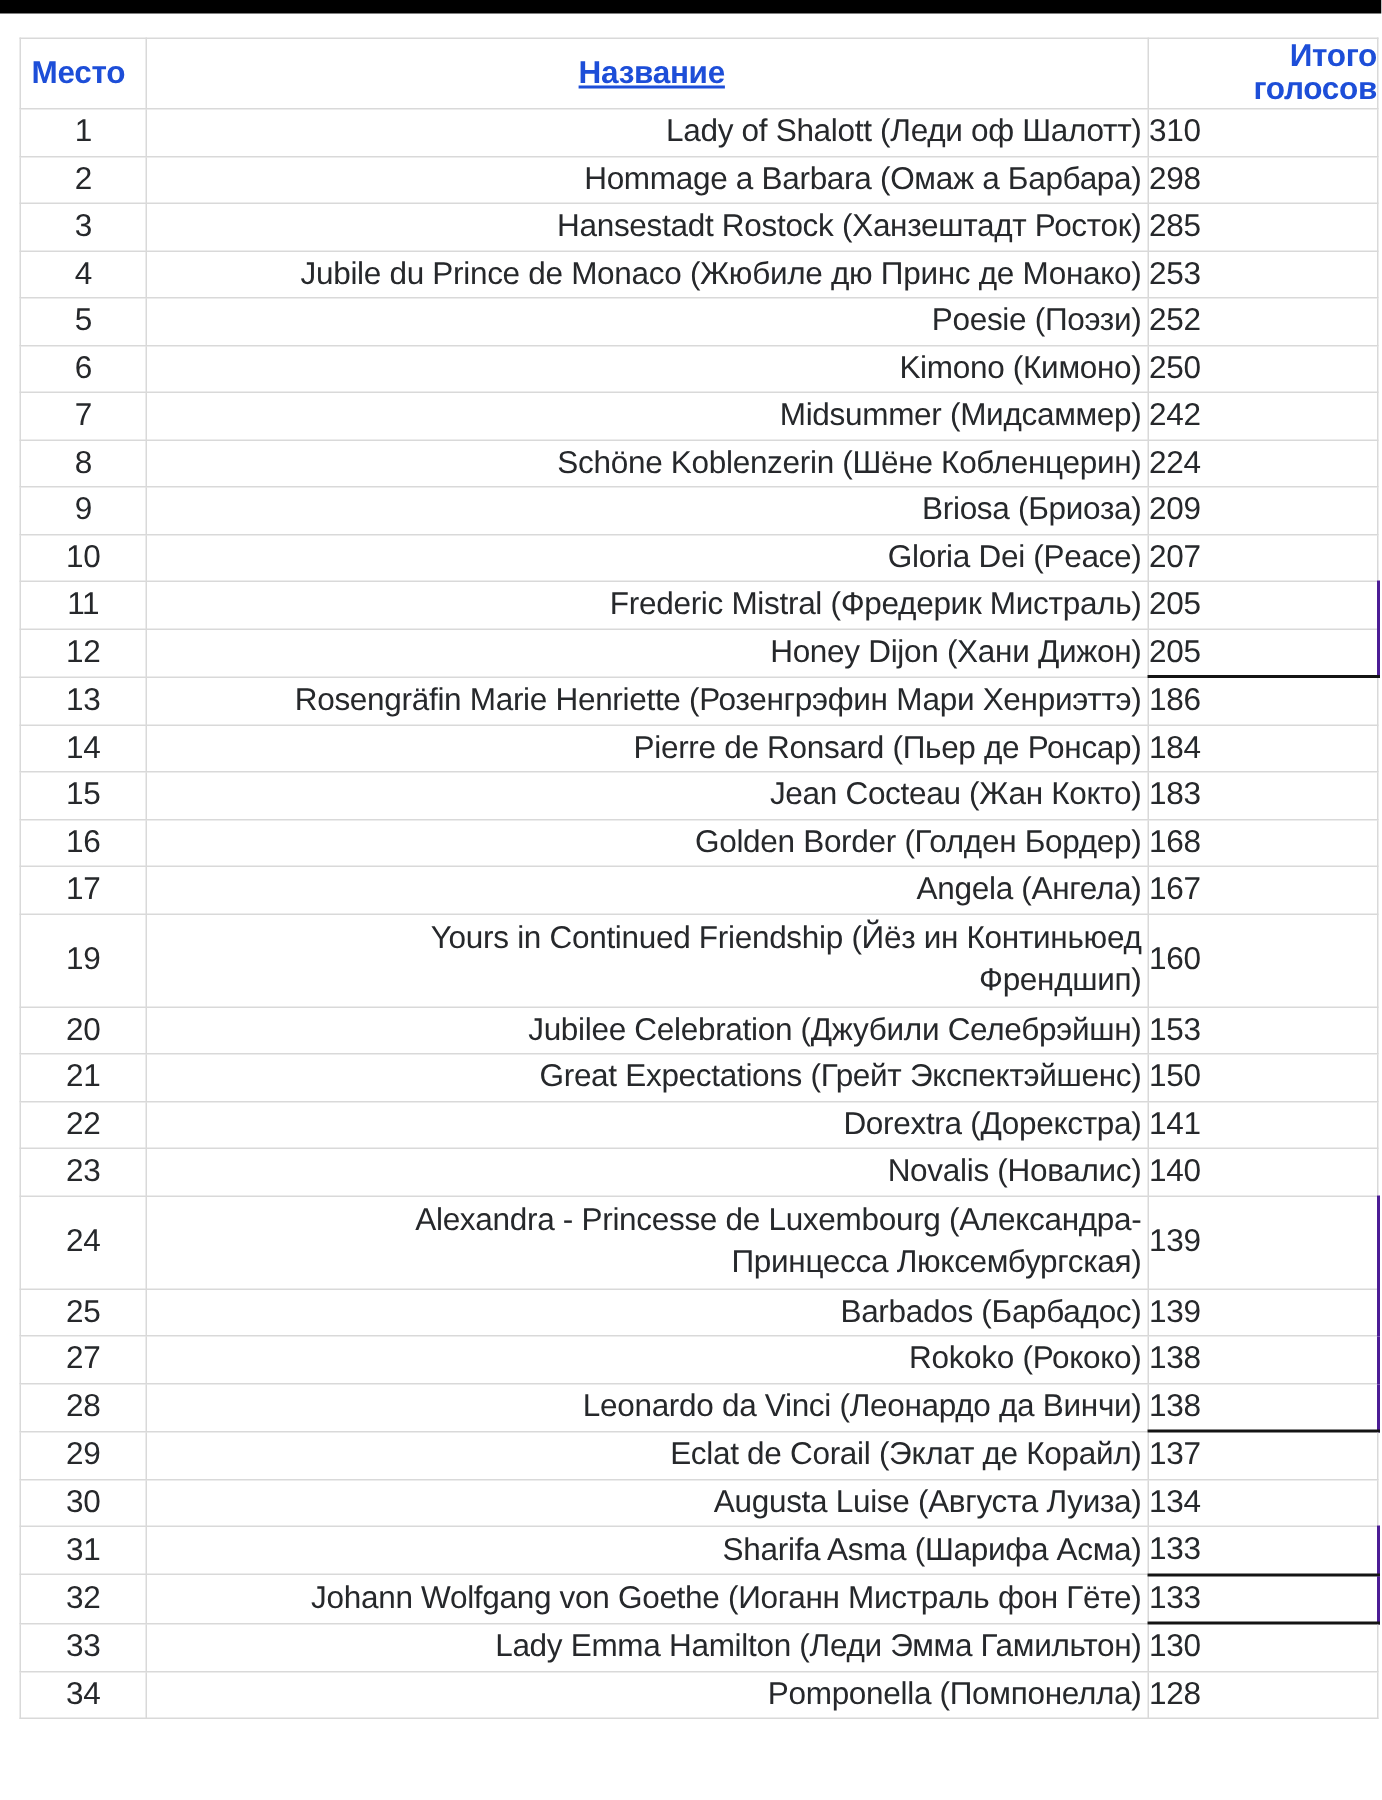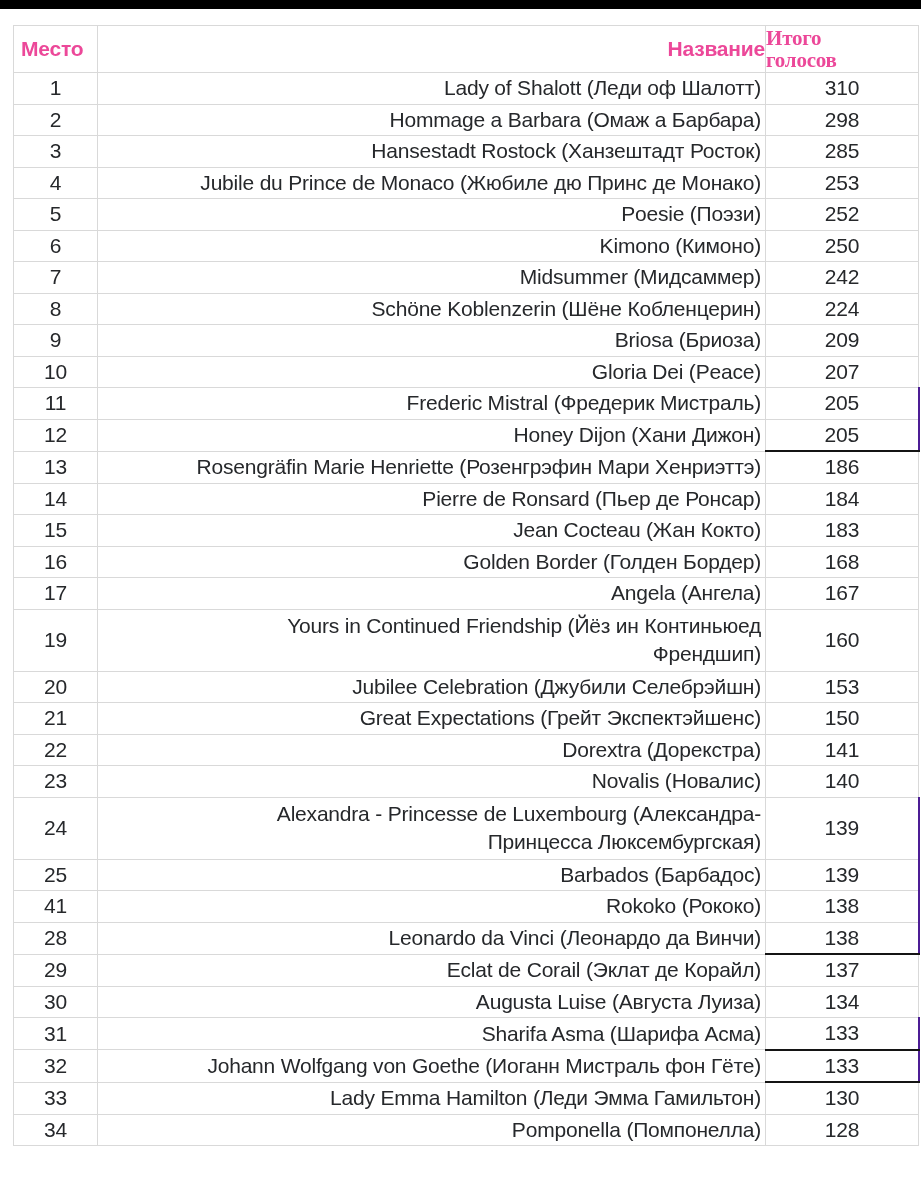--- a/index.html
+++ b/index.html
@@ -32,49 +32,49 @@
   .rank-table th, .rank-table td {
     border: 1px solid #d9d9d9;
     padding: 0;
     font-size: 21px;
     background: #ffffff;
     vertical-align: middle;
   }
   .rank-table thead th {
     height: 46px;
     font-weight: bold;
-    color: #ec4899;
+    color: #1d4ed8;
     line-height: 22px;
   }
   .rank-table th.col-rank {
     text-align: left;
     padding-left: 7px;
   }
   .rank-table th.col-name {
+    text-align: center;
+    padding-left: 6px;
+    text-decoration: underline;
+  }
+  .rank-table th.col-votes {
     text-align: right;
-    padding-left: 6px;
-  }
-  .rank-table th.col-votes {
-    text-align: left;
-    font-family: Liberation Serif, serif;
   }
   .rank-table tbody td {
     height: 30.5px;
   }
   .rank-table td.col-rank {
     text-align: center;
   }
   .rank-table td.col-name {
     text-align: right;
     padding-left: 8px;
     padding-right: 4px;
     line-height: 28px;
   }
   .rank-table td.col-votes {
-    text-align: center;
+    text-align: left;
   }
   .rank-table tr.tall td {
     height: 61px;
   }
   
   .rank-table td.vb-right  { border-right: 2px solid #4c1d95; }
   .rank-table td.vb-bottom { border-bottom: 2px solid #141414; }
 </style>
 </head>
 <body>
@@ -212,21 +212,21 @@
         <td class="col-rank">24</td>
         <td class="col-name">Alexandra - Princesse de Luxembourg (Александра-<br>Принцесса Люксембургская)</td>
         <td class="col-votes vb-right">139</td>
       </tr>
       <tr>
         <td class="col-rank">25</td>
         <td class="col-name">Barbados (Барбадос)</td>
         <td class="col-votes vb-right">139</td>
       </tr>
       <tr>
-        <td class="col-rank">41</td>
+        <td class="col-rank">27</td>
         <td class="col-name">Rokoko (Рококо)</td>
         <td class="col-votes vb-right">138</td>
       </tr>
       <tr>
         <td class="col-rank">28</td>
         <td class="col-name">Leonardo da Vinci (Леонардо да Винчи)</td>
         <td class="col-votes vb-right vb-bottom">138</td>
       </tr>
       <tr>
         <td class="col-rank">29</td>

